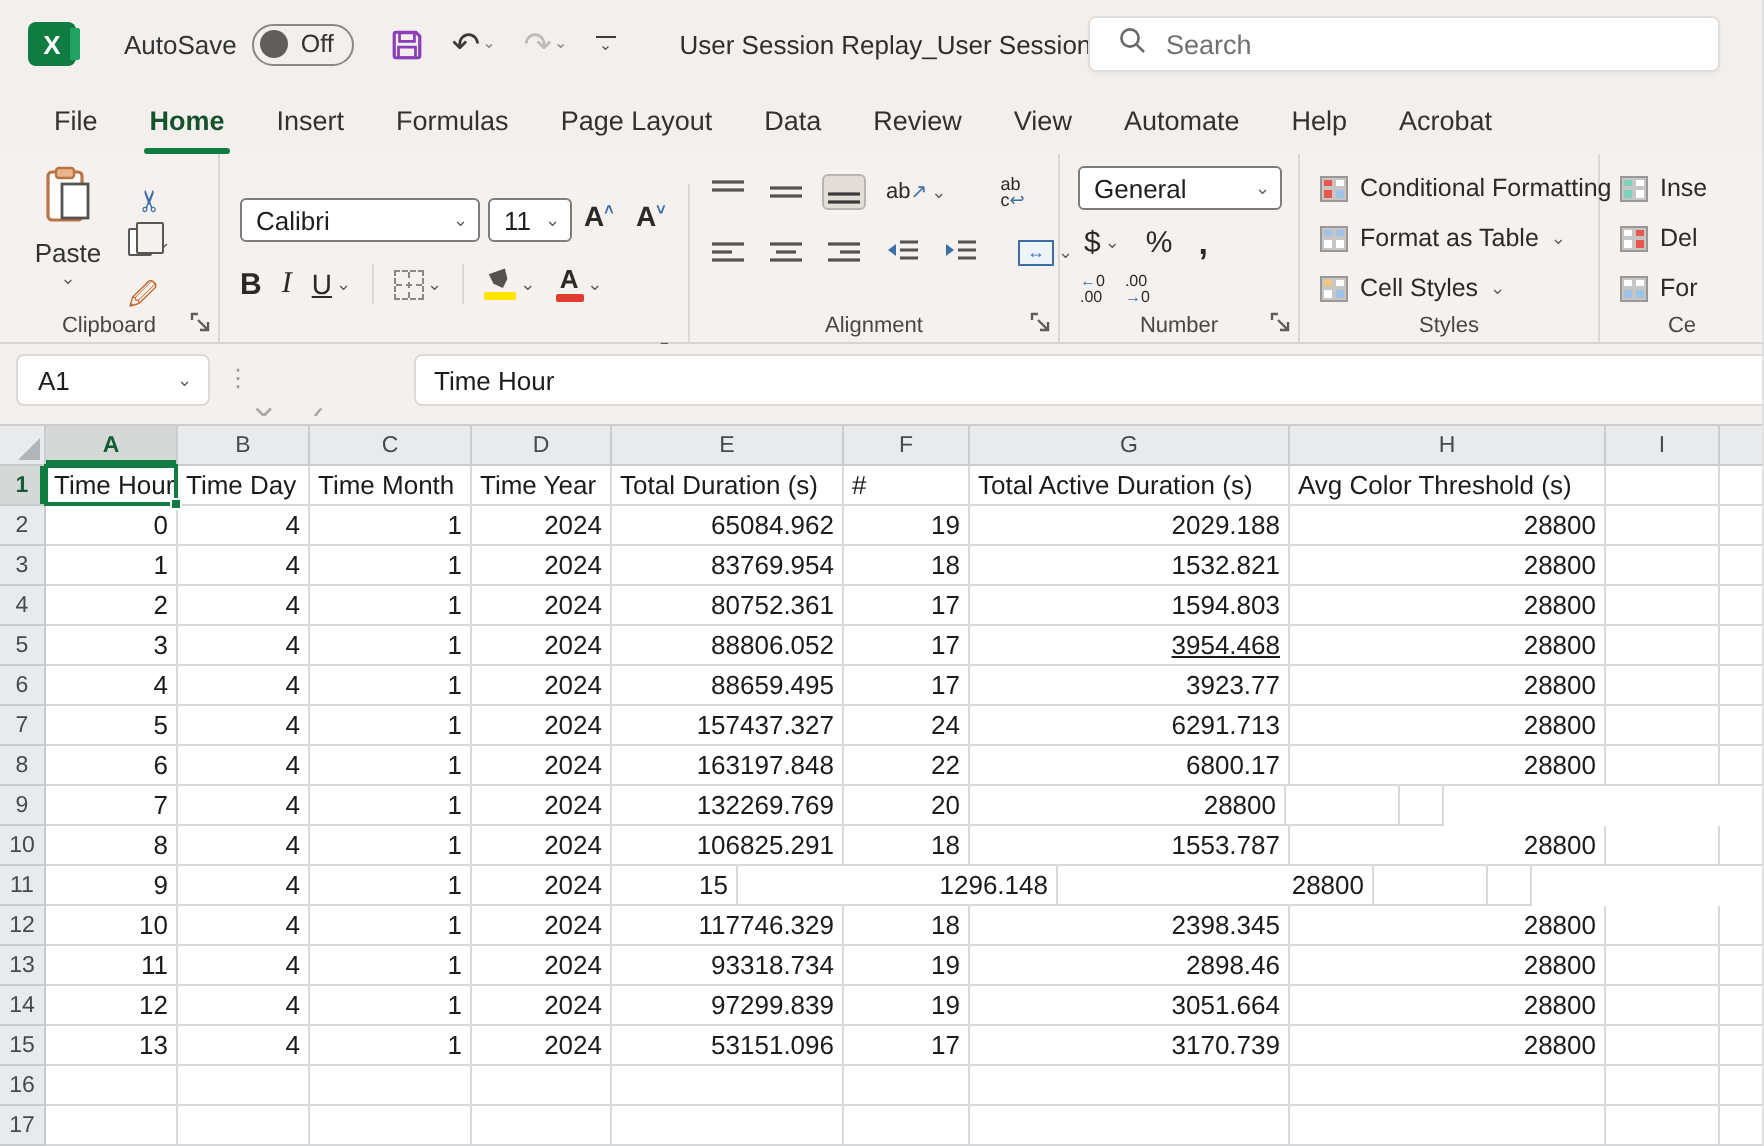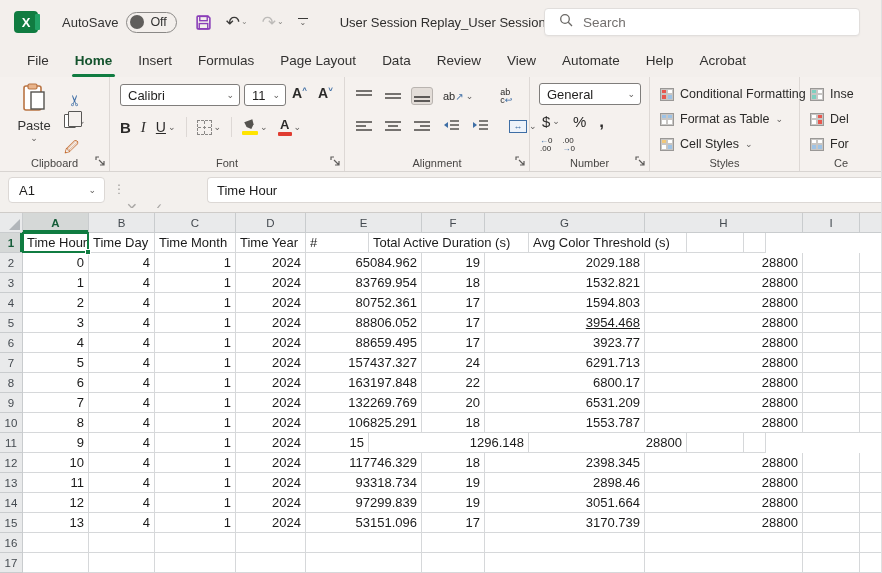--- a/index.html
+++ b/index.html
@@ -59,21 +59,21 @@
   .paste-btn { position:absolute; left:12px; top:6px; width:44px; text-align:center; }
   .paste-btn .plabel { font-size:13px; color:#333; margin-top:1px; }
   .paste-btn .chev { display:block; margin-top:1px; }
   .clip-side { position:absolute; left:64px; top:10px; display:flex; flex-direction:column; gap:9px; }
   .scissors { font-size:15px; color:#3e6ea5; transform:rotate(-90deg); display:inline-block; }
   .copy-ic { position:relative; width:12px; height:14px; border:1.3px solid #585755; background:#fff; border-radius:1px; }
   .copy-ic::before { content:""; position:absolute; left:3px; top:-4px; width:12px; height:14px;
     border:1.3px solid #585755; background:#f5f1ee; border-radius:1px; }
   .painter { font-size:14px; color:#c36a2d; }
   
-  .g-font { width:235px; }
+  .g-font { width:235px;margin-top:15px; }
   .combo { background:#fff; border:1px solid #7f7d7b; border-radius:3px; height:22px;
     display:flex; align-items:center; justify-content:space-between; padding:0 5px 0 7px; font-size:13px; color:#1f1e1d; }
   .font-name { position:absolute; left:10px; top:7px; width:120px; }
   .font-size { position:absolute; left:134px; top:7px; width:42px; }
   .font-bigger { position:absolute; left:182px; top:8px; }
   .font-smaller { position:absolute; left:208px; top:8px; }
   .grow { font-size:14px; color:#2b2a29; font-weight:600; }
   .grow sup { font-size:8px; color:#3e6ea5; }
   .fmt-row { position:absolute; left:10px; top:38px; display:flex; align-items:center; gap:10px; height:24px; }
   .b-ic { font-weight:bold; font-size:15px; color:#2b2a29; }
@@ -507,20 +507,21 @@
         <div class="hdr-cell" style="width: 158px;">H</div>
         <div class="hdr-cell" style="width: 57px;">I</div>
         <div class="hdr-cell" style="width: 22px;"></div>
       </div>
       <div class="grid-row">
         <div class="rownum sel" style="width: 23px;">1</div>
         <div class="cell txt" style="width: 66px;">Time Hour</div>
         <div class="cell txt" style="width: 66px;">Time Day</div>
         <div class="cell txt" style="width: 81px;">Time Month</div>
         <div class="cell txt" style="width: 70px;">Time Year</div>
+        <div class="cell txt" style="width: 116px;">Total Duration (s)</div>
         <div class="cell txt" style="width: 63px;">#</div>
         <div class="cell txt" style="width: 160px;">Total Active Duration (s)</div>
         <div class="cell txt" style="width: 158px;">Avg Color Threshold (s)</div>
         <div class="cell txt" style="width: 57px;"></div>
         <div class="cell num" style="width: 22px;"></div>
       </div>
       <div class="grid-row">
         <div class="rownum" style="width: 23px;">2</div>
         <div class="cell num" style="width: 66px;">0</div>
         <div class="cell num" style="width: 66px;">4</div>
@@ -612,21 +613,20 @@
         <div class="cell num" style="width: 22px;"></div>
       </div>
       <div class="grid-row">
         <div class="rownum" style="width: 23px;">9</div>
         <div class="cell num" style="width: 66px;">7</div>
         <div class="cell num" style="width: 66px;">4</div>
         <div class="cell num" style="width: 81px;">1</div>
         <div class="cell num" style="width: 70px;">2024</div>
         <div class="cell num" style="width: 116px;">132269.769</div>
         <div class="cell num" style="width: 63px;">20</div>
-        <div class="cell num" style="width: 160px;">6531.209</div>
         <div class="cell num" style="width: 158px;">28800</div>
         <div class="cell num" style="width: 57px;"></div>
         <div class="cell num" style="width: 22px;"></div>
       </div>
       <div class="grid-row">
         <div class="rownum" style="width: 23px;">10</div>
         <div class="cell num" style="width: 66px;">8</div>
         <div class="cell num" style="width: 66px;">4</div>
         <div class="cell num" style="width: 81px;">1</div>
         <div class="cell num" style="width: 70px;">2024</div>

